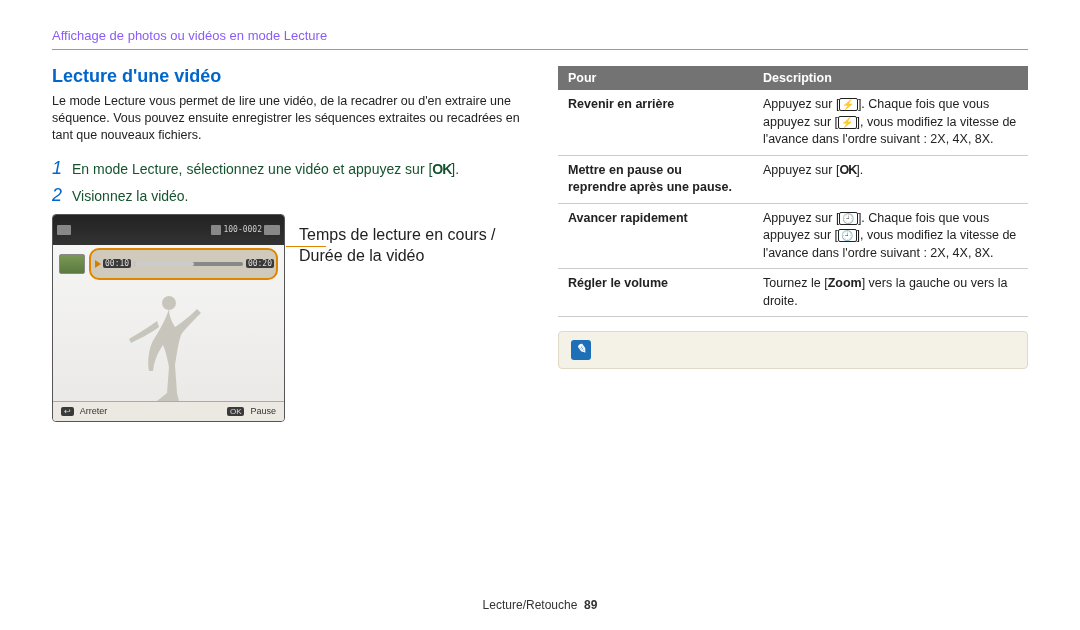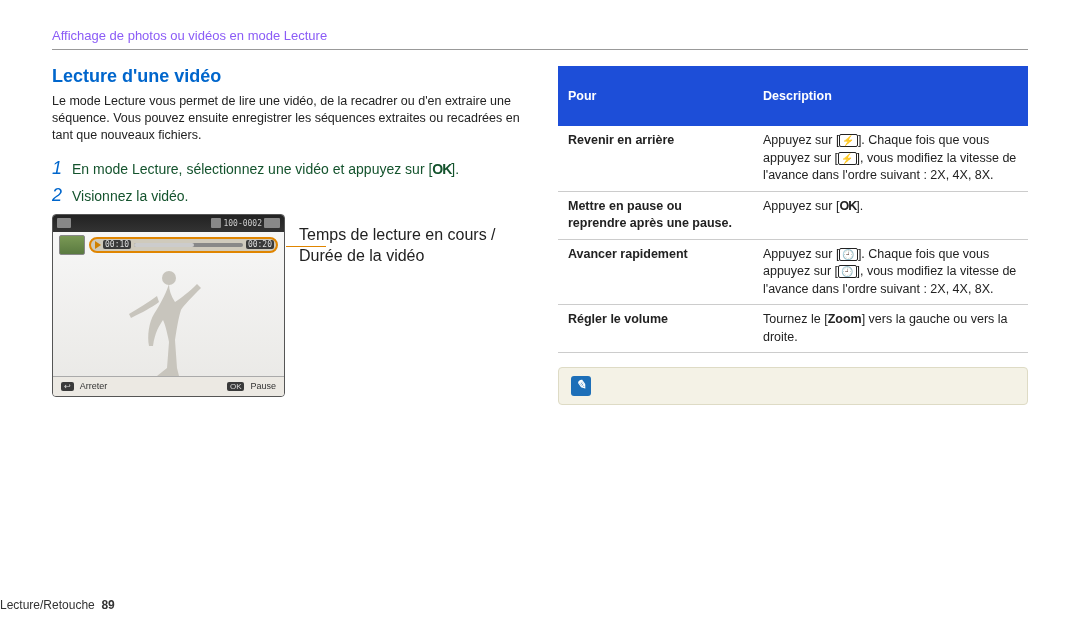--- a/index.html
+++ b/index.html
@@ -11,44 +11,44 @@
 .col-l{flex:0 0 478px}
 .col-r{flex:1}
 .section-title{color:#0066cc;font-size:18px;font-weight:700;margin-bottom:6px}
 .intro{font-size:12.5px;line-height:1.35;margin-bottom:14px}
 .step{display:flex;align-items:baseline;margin-bottom:6px;font-size:14px}
 .num{color:#0066cc;font-style:italic;font-size:18px;font-weight:500;width:20px}
 .step-txt{color:#14532d}
 .ok-glyph{font-weight:700;font-family:Arial,sans-serif;letter-spacing:-1px}
 .figwrap{display:flex;gap:14px;margin-top:8px}
 .screenshot{width:233px;background:linear-gradient(#f8f8f8,#e9e8e5);border:1px solid #555;border-radius:4px;overflow:hidden}
-.top-bar{height:17px;background:linear-gradient(#222,#333);display:flex;align-items:center;gap:2px;padding:0 4px;color:#ddd;font-size:8px}
+.top-bar{height:30px;background:linear-gradient(#222,#333);display:flex;align-items:center;gap:2px;padding:0 4px;color:#ddd;font-size:8px}
 .tb-spacer{flex:1}
 .tb-icon{width:14px;height:10px;background:#888;border-radius:1px}
 .tb-txt{font-family:monospace;font-size:8px;color:#ccc}
 .time-row{display:flex;align-items:center;gap:4px;padding:3px 6px}
 .thumb{width:26px;height:20px;background:linear-gradient(#7a9955,#5a7a40);border:1px solid #888;border-radius:2px}
-.time-pill{flex:1;display:flex;align-items:center;border:2px solid #e08500;border-radius:10px;padding:0 2px;height:16px;background:#cfcabc}
+.time-pill{flex:1;display:flex;align-items:center;border:2px solid #e08500;border-radius:10px;padding:0 2px;height:32px;background:#cfcabc}
 .play-tri{width:0;height:0;border-left:6px solid #d08000;border-top:4px solid transparent;border-bottom:4px solid transparent;margin:0 2px}
 .timev{font-family:monospace;font-size:8px;background:#3a3a3a;color:#ddd;border-radius:2px;padding:0 2px}
 .prog{flex:1;height:4px;background:#888;border-radius:2px;margin:0 3px;position:relative}
 .prog::after{content:"";position:absolute;left:0;top:0;width:55%;height:100%;background:#ccc;border-radius:2px}
 .canvas{height:118px;position:relative}
 .dancer{position:absolute;left:48%;top:8px;transform:translateX(-50%)}
 .btn-bar{height:20px;border-top:1px solid #aaa;display:flex;align-items:center;gap:6px;font-size:9px;padding:0 8px;background:#ece9e3;color:#333}
 .btn-bar .kcap{background:#3a3a3a;color:#ddd;border-radius:2px;padding:0 3px;font-size:8px;display:inline-flex;align-items:center}
 .caption{font-size:16px;color:#222;line-height:1.35;margin-top:10px}
 .tbl{width:100%;border-collapse:collapse;font-size:12.5px}
-.tbl th{background:#1d4ed8;color:#fff;font-weight:700;text-align:left;padding:23px 10px;font-size:12.5px}
+.tbl th{background:#737373;color:#fff;font-weight:700;text-align:left;padding:5px 10px;font-size:12.5px}
 .tbl td{padding:6px 10px;border-bottom:1px solid #ccc;vertical-align:top;line-height:1.4}
 .tbl td.action{font-weight:700;width:195px}
 .btn-icon{display:inline-block;border:1px solid #222;border-radius:2px;padding:0 2px;font-size:10px;line-height:1.1;vertical-align:middle}
 .note{display:flex;gap:10px;background:#f4f2e6;border:1px solid #dedbc5;border-radius:4px;padding:8px 12px;margin-top:14px;font-size:12.5px;line-height:1.4}
 .note-icon{width:20px;height:20px;background:#1d6fb8;border-radius:3px;display:flex;align-items:center;justify-content:center;color:#fff;font-style:italic;font-weight:700;flex:0 0 20px}
-.footer{position:absolute;bottom:18px;left:0;right:0;font-size:12px;color:#333}
+.footer{position:absolute;bottom:18px;left:0;right:0;text-align:center;font-size:12px;color:#333}
 .footer b{font-weight:700}
 .callout-line{position:absolute;height:1px;background:#e08500;width:40px}
 </style>
 </head>
 <body>
 
 <div class="page">
   <div class="breadcrumb">Affichage de photos ou vidéos en mode Lecture</div>
   <div class="hr"></div>
 

